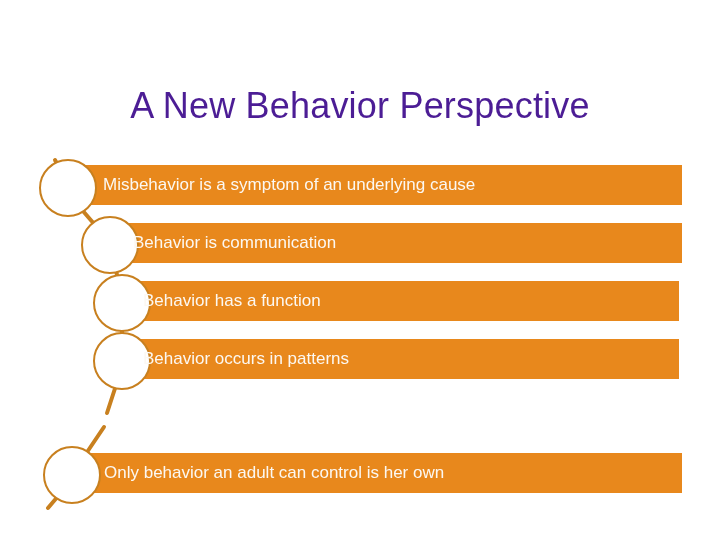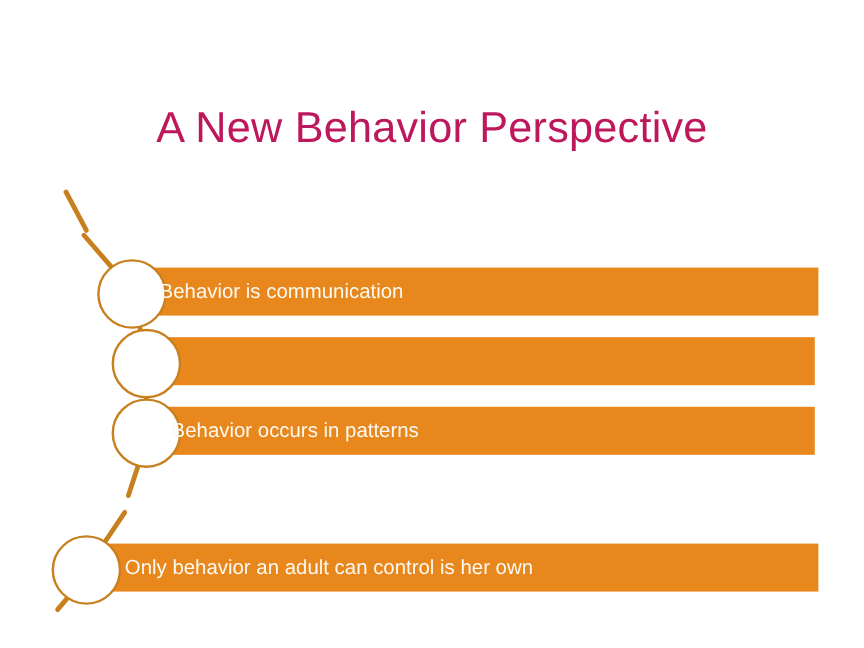--- a/index.html
+++ b/index.html
@@ -20,21 +20,21 @@
     background: #ffffff;
   }
   #slide-title {
     position: absolute;
     left: 0;
     top: 84px;
     width: 720px;
     text-align: center;
     font-size: 36px;
     line-height: 44px;
-    color: #be185d;
+    color: #4c1d95;
     font-weight: 400;
     letter-spacing: 0.2px;
     white-space: nowrap;
     font-family: "Liberation Sans", "DejaVu Sans", sans-serif;
     font-stretch: condensed;
   }
   #chevron-list {
     position: absolute;
     left: 0;
     top: 0;
@@ -93,30 +93,36 @@
         <line x1="55" y1="160" x2="72" y2="192"></line>
         <line x1="70" y1="196" x2="108" y2="240"></line>
         <line x1="112" y1="252" x2="122" y2="298"></line>
         <line x1="122" y1="312" x2="122" y2="356"></line>
         <line x1="121" y1="370" x2="107" y2="413"></line>
         <line x1="104" y1="427" x2="75" y2="470"></line>
         <line x1="70" y1="482" x2="48" y2="508"></line>
       </g>
     </svg>
 
+    <div class="list-row" style="left:0; top:165px; width:720px;">
+      <div class="row-bar" style="left:76px; width:606px;"></div>
+      <div class="row-bullet" style="left:39px; top:-6px; width:58px; height:58px;"></div>
+      <div class="row-label" style="left:103px;">Misbehavior is a symptom of an underlying cause</div>
+    </div>
 
     <div class="list-row" style="left:0; top:223px; width:688px;">
       <div class="row-bar" style="left:97px; width:585px;"></div>
       <div class="row-bullet" style="left:81px; top:-7px; width:58px; height:58px;"></div>
       <div class="row-label" style="left:133px;">Behavior is communication</div>
     </div>
 
     <div class="list-row" style="left:0; top:281px; width:720px;">
       <div class="row-bar" style="left:105px; width:574px;"></div>
       <div class="row-bullet" style="left:93px; top:-7px; width:58px; height:58px;"></div>
+      <div class="row-label" style="left:143px;">Behavior has a function</div>
     </div>
 
     <div class="list-row" style="left:0; top:339px; width:648px;">
       <div class="row-bar" style="left:105px; width:574px;"></div>
       <div class="row-bullet" style="left:93px; top:-7px; width:58px; height:58px;"></div>
       <div class="row-label" style="left:143px;">Behavior occurs in patterns</div>
     </div>
 
 
     <div class="list-row" style="left:0; top:453px; width:616px;">

